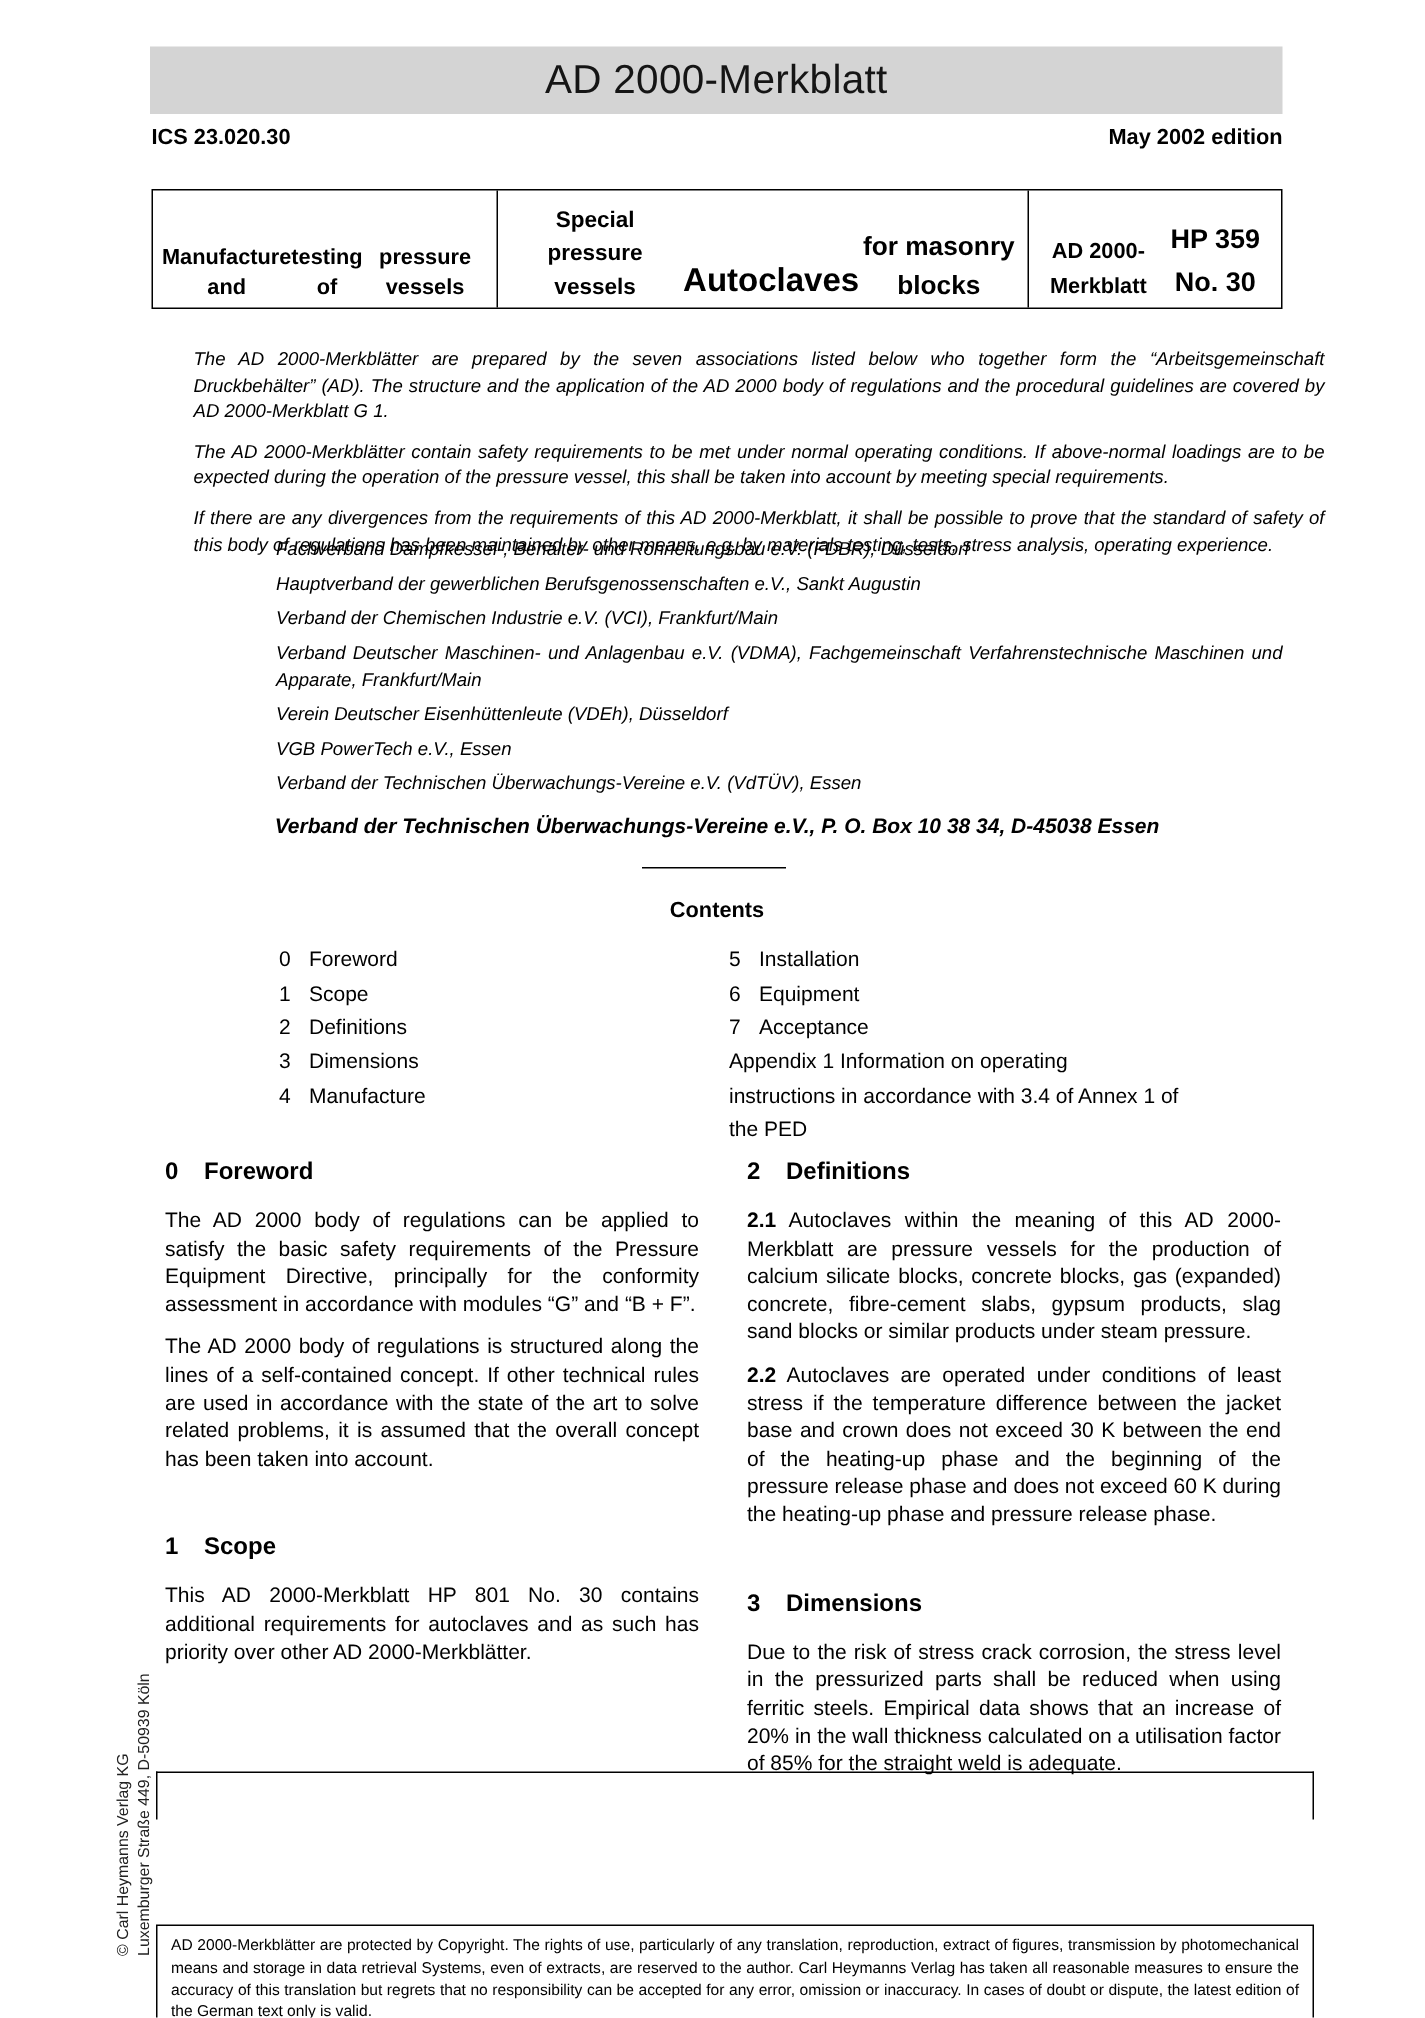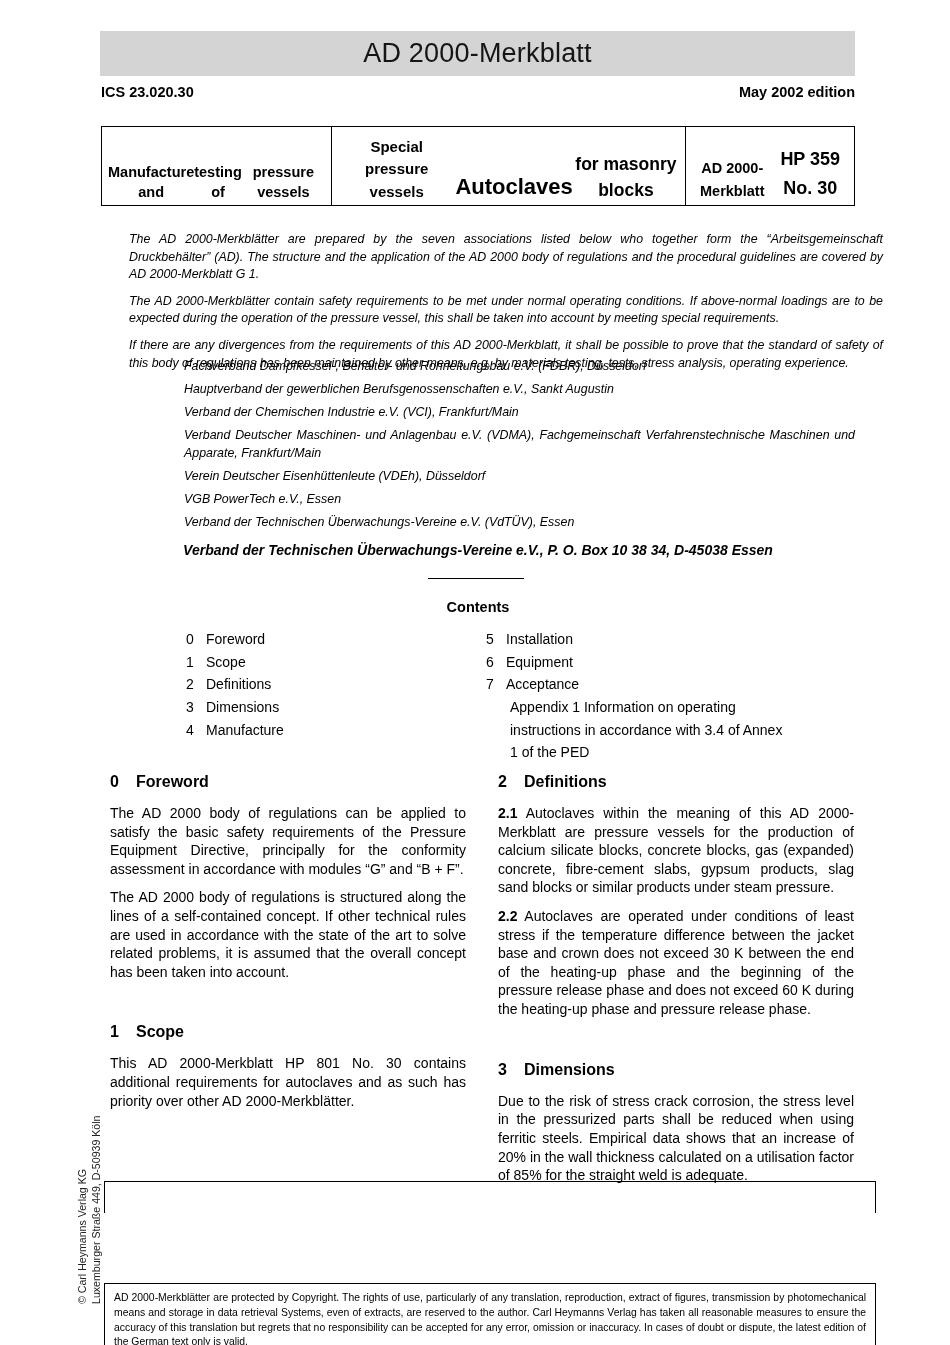--- a/index.html
+++ b/index.html
@@ -143,21 +143,21 @@
     position: absolute;
     left: 186px; top: 628px;
     width: 600px;
     display: flex;
     font-size: 14px;
     line-height: 1.62;
   }
   .contents-col { width: 300px; }
   .citem { display: flex; }
   .cnum { width: 20px; flex-shrink: 0; }
-  .cmulti { display: block; padding-left: 0; margin-left: 24px; }
+  .cmulti { display: block; padding-left: 0; }
 
   
   .body-cols {
     position: absolute;
     left: 110px; top: 773px;
     width: 745px;
     display: flex;
     gap: 32px;
   }
   .col { width: 356px; }

